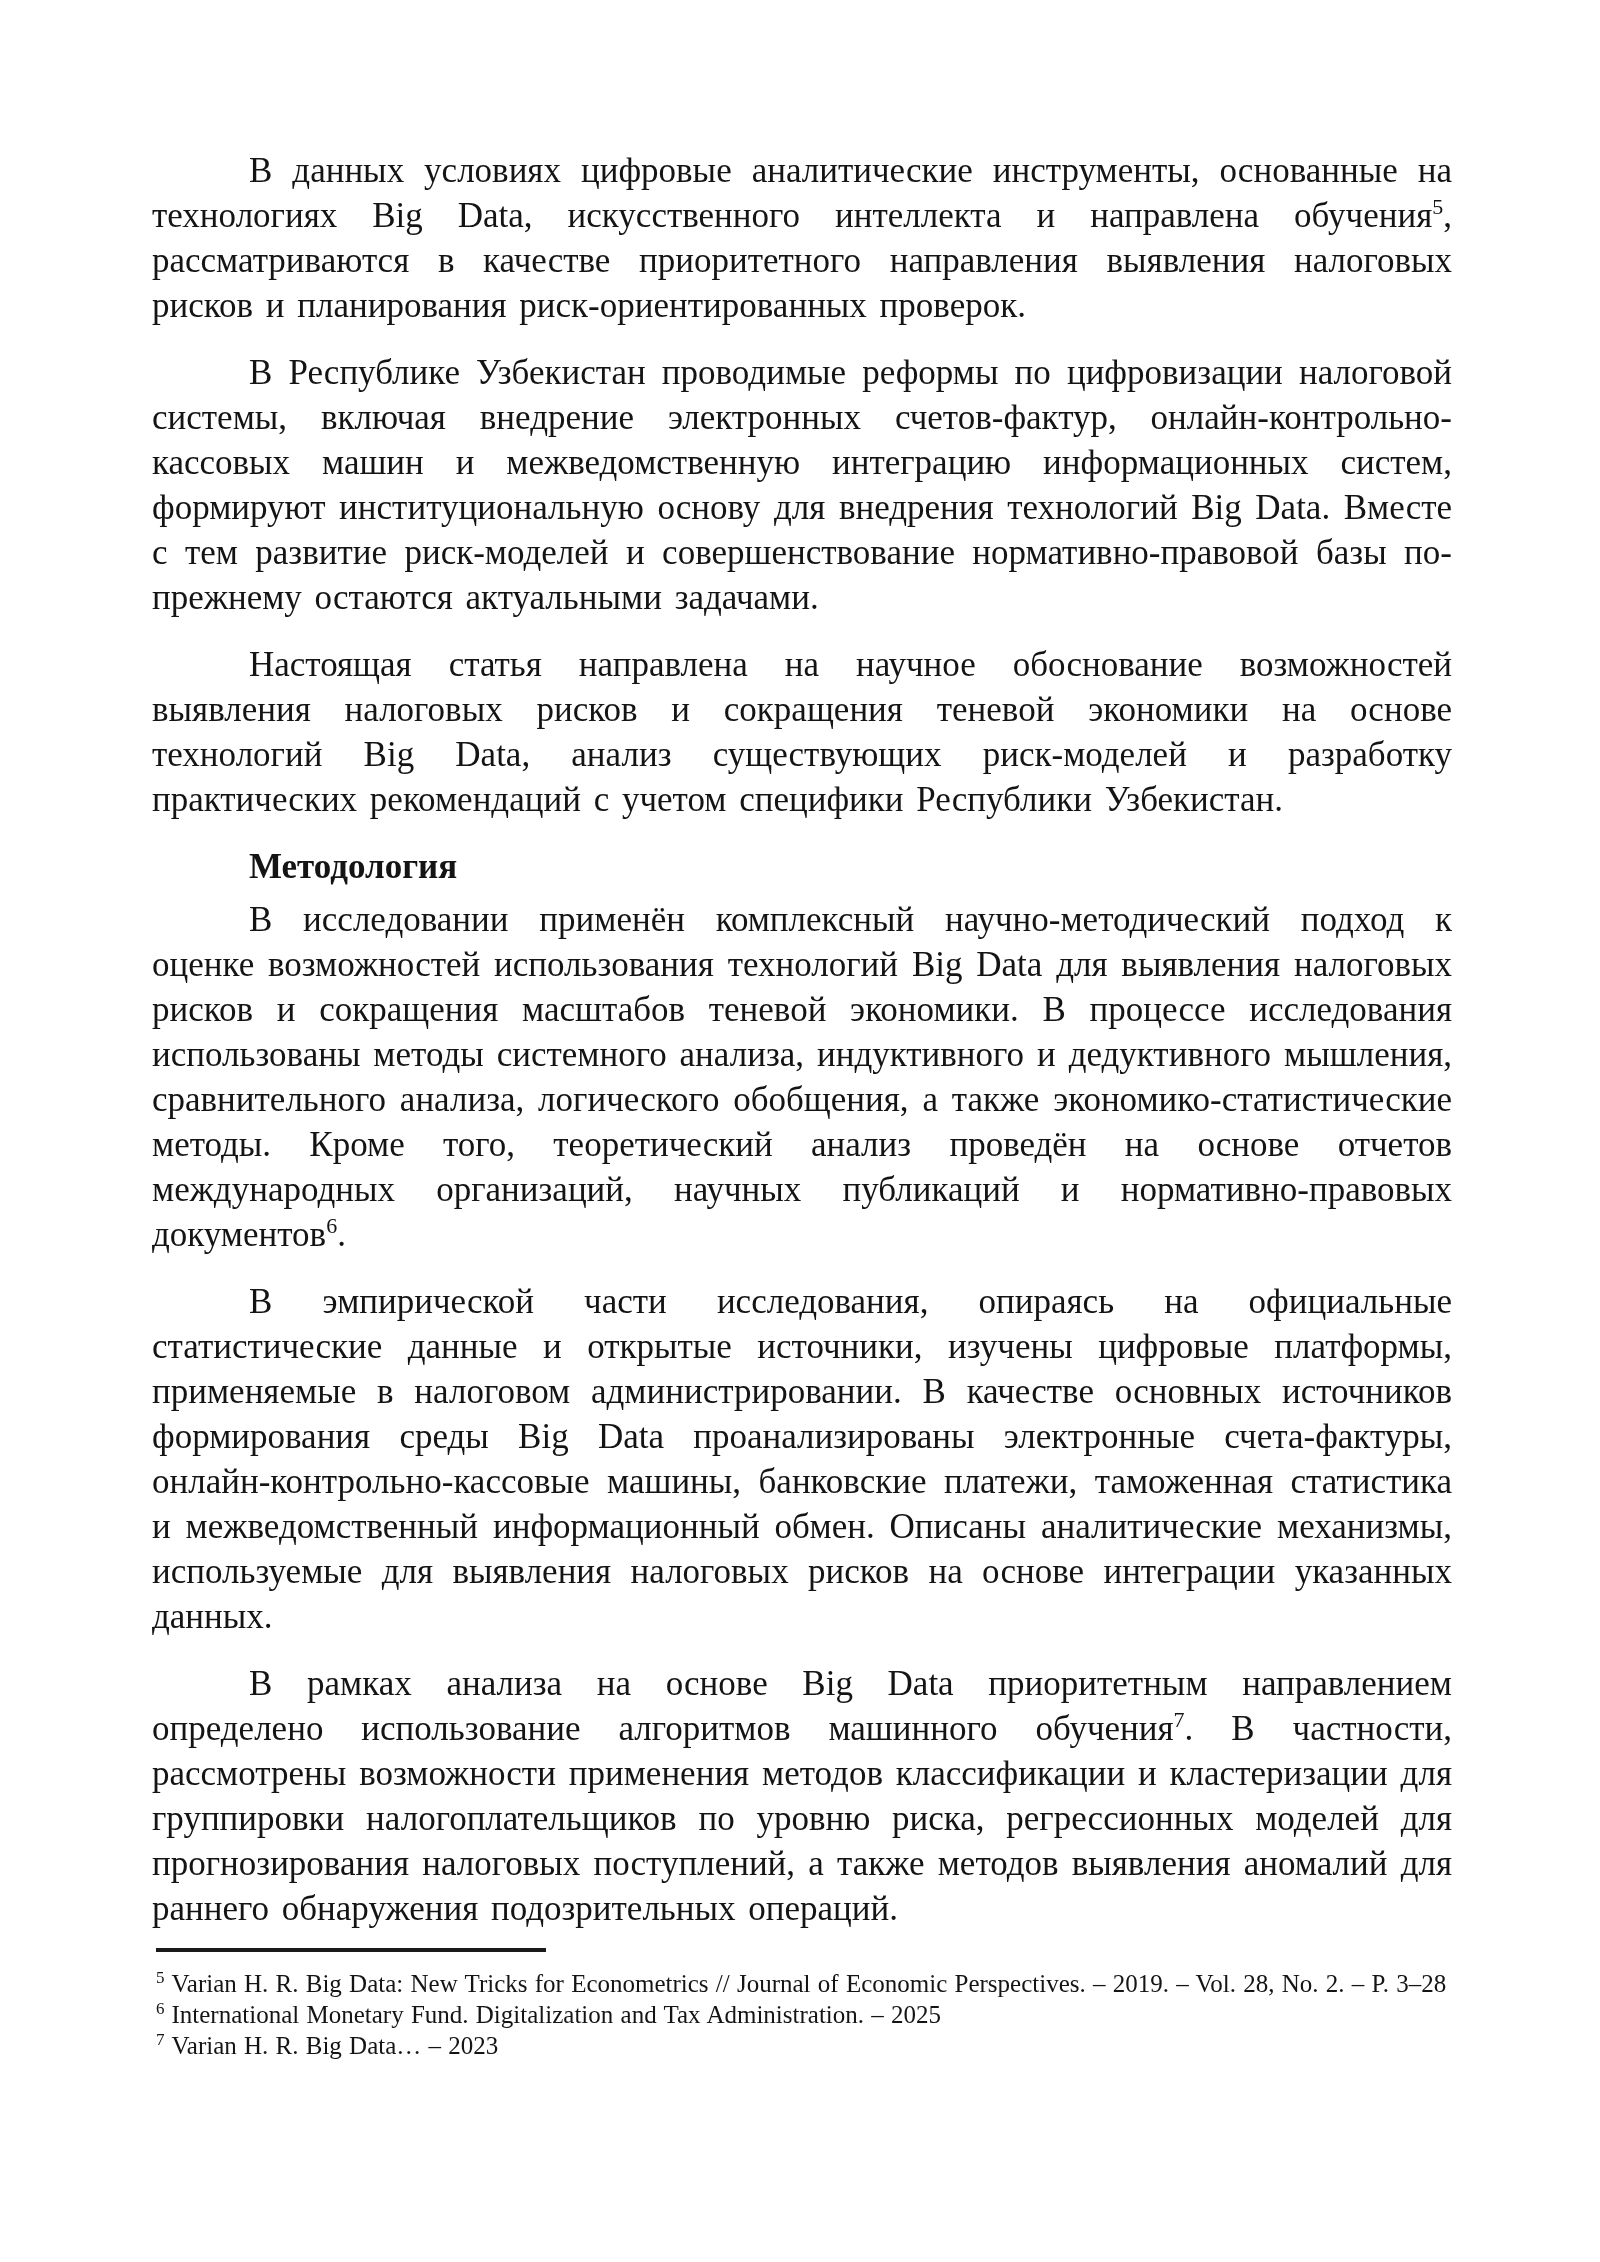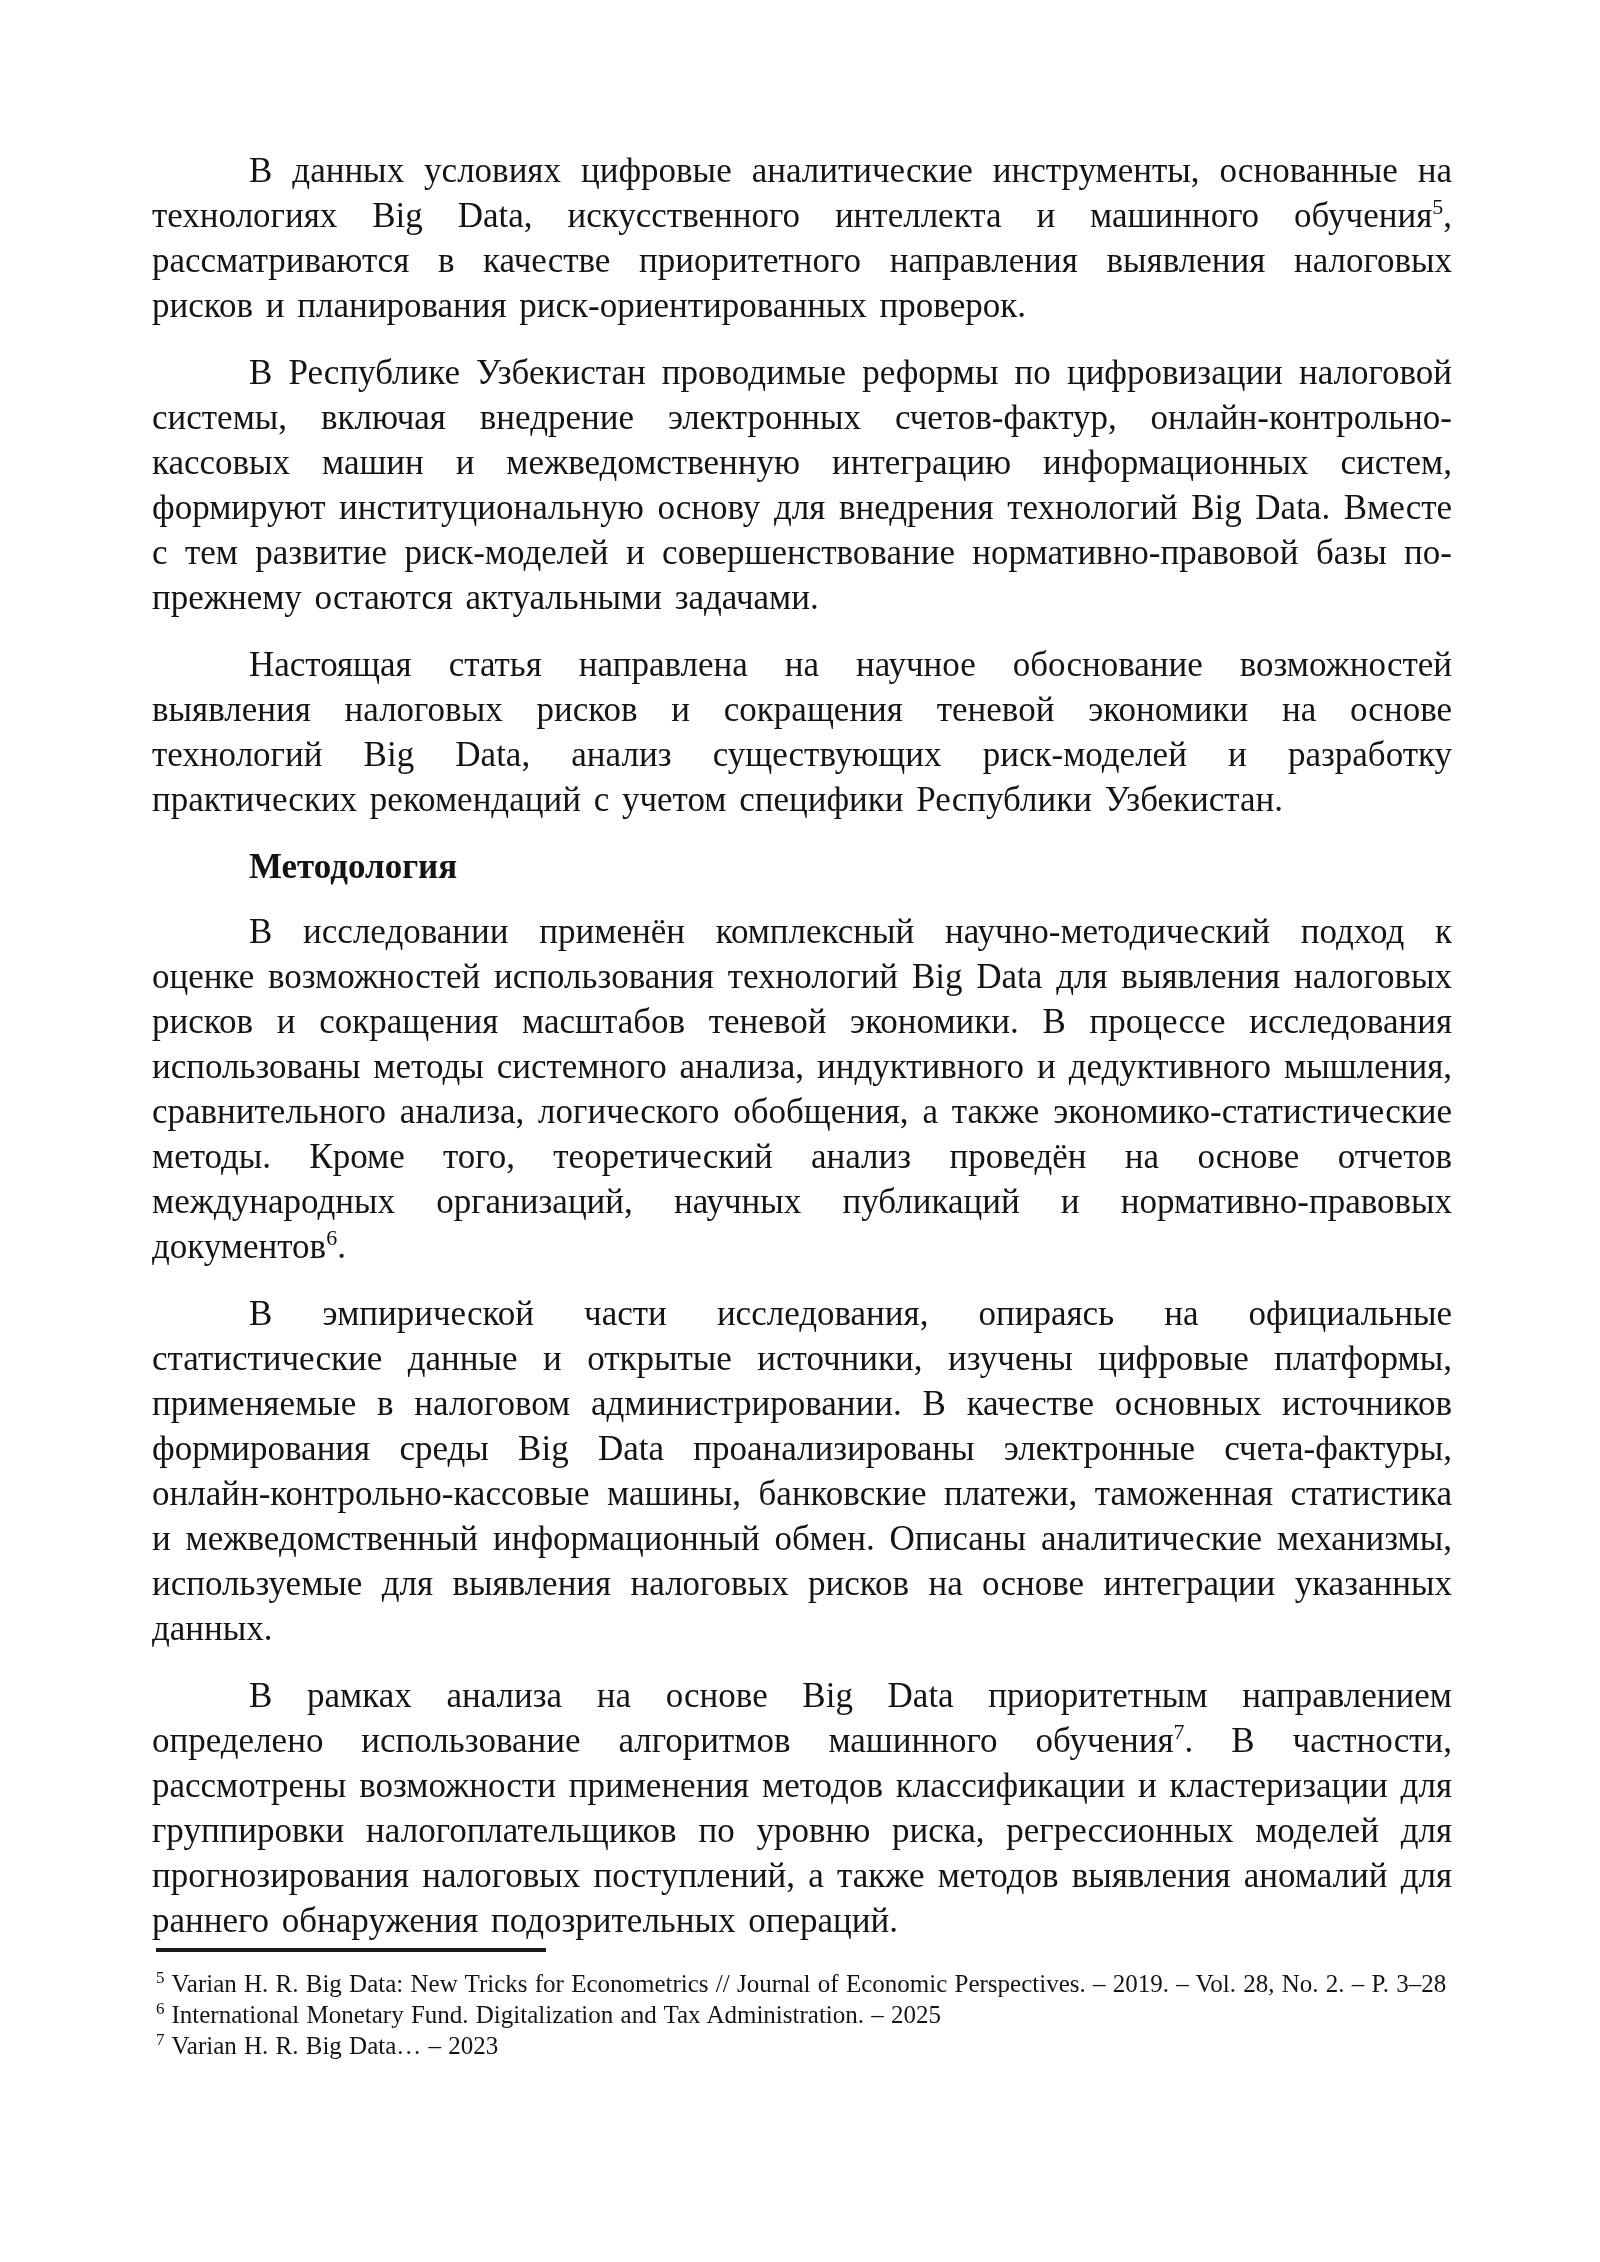--- a/index.html
+++ b/index.html
@@ -32,21 +32,21 @@
   }
   .body-para sup {
     font-size: 22px;
     line-height: 0;
     vertical-align: super;
   }
   .section-heading {
     font-size: 35px;
     line-height: 45px;
     font-weight: bold;
-    margin: 16px 0 20px 97px;
+    margin: 16px 0 8px 97px;
   }
   .footnotes {
     position: absolute;
     left: 156px;
     top: 1948px;
     width: 1300px;
   }
   .fn-rule {
     width: 390px;
     height: 0;
@@ -66,21 +66,21 @@
     margin-right: 7px;
   }
 </style>
 </head>
 <body>
 
 <div class="page">
 
   <div class="text-block">
 
-    <p class="body-para"><span>В данных условиях цифровые аналитические инструменты, основанные на технологиях Big Data, искусственного интеллекта и машинного обучения</span><sup>5</sup><span>, рассматриваются в качестве приоритетного направления выявления налоговых рисков и планирования риск-ориентированных проверок.</span></p>
+    <p class="body-para"><span>В данных условиях цифровые аналитические инструменты, основанные на технологиях Big Data, искусственного интеллекта и направлена обучения</span><sup>5</sup><span>, рассматриваются в качестве приоритетного направления выявления налоговых рисков и планирования риск-ориентированных проверок.</span></p>
 
     <p class="body-para"><span>В Республике Узбекистан проводимые реформы по цифровизации налоговой системы, включая внедрение электронных счетов-фактур, онлайн-контрольно-кассовых машин и межведомственную интеграцию информационных систем, формируют институциональную основу для внедрения технологий Big Data. Вместе с тем развитие риск-моделей и совершенствование нормативно-правовой базы по-прежнему остаются актуальными задачами.</span></p>
 
     <p class="body-para"><span>Настоящая статья направлена на научное обоснование возможностей выявления налоговых рисков и сокращения теневой экономики на основе технологий Big Data, анализ существующих риск-моделей и разработку практических рекомендаций с учетом специфики Республики Узбекистан.</span></p>
 
     <h2 class="section-heading">Методология</h2>
 
     <p class="body-para"><span>В исследовании применён комплексный научно-методический подход к оценке возможностей использования технологий Big Data для выявления налоговых рисков и сокращения масштабов теневой экономики. В процессе исследования использованы методы системного анализа, индуктивного и дедуктивного мышления, сравнительного анализа, логического обобщения, а также экономико-статистические методы. Кроме того, теоретический анализ проведён на основе отчетов международных организаций, научных публикаций и нормативно-правовых документов</span><sup>6</sup><span>.</span></p>
 
     <p class="body-para"><span>В эмпирической части исследования, опираясь на официальные статистические данные и открытые источники, изучены цифровые платформы, применяемые в налоговом администрировании. В качестве основных источников формирования среды Big Data проанализированы электронные счета-фактуры, онлайн-контрольно-кассовые машины, банковские платежи, таможенная статистика и межведомственный информационный обмен. Описаны аналитические механизмы, используемые для выявления налоговых рисков на основе интеграции указанных данных.</span></p>

